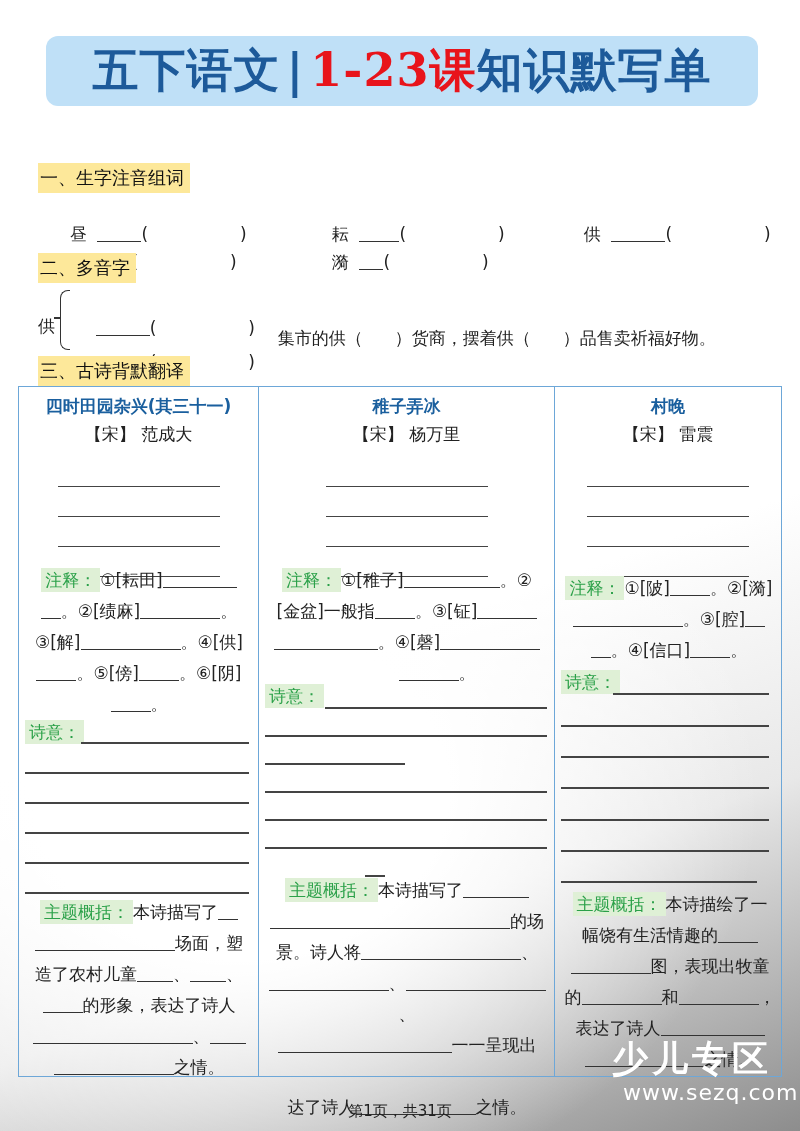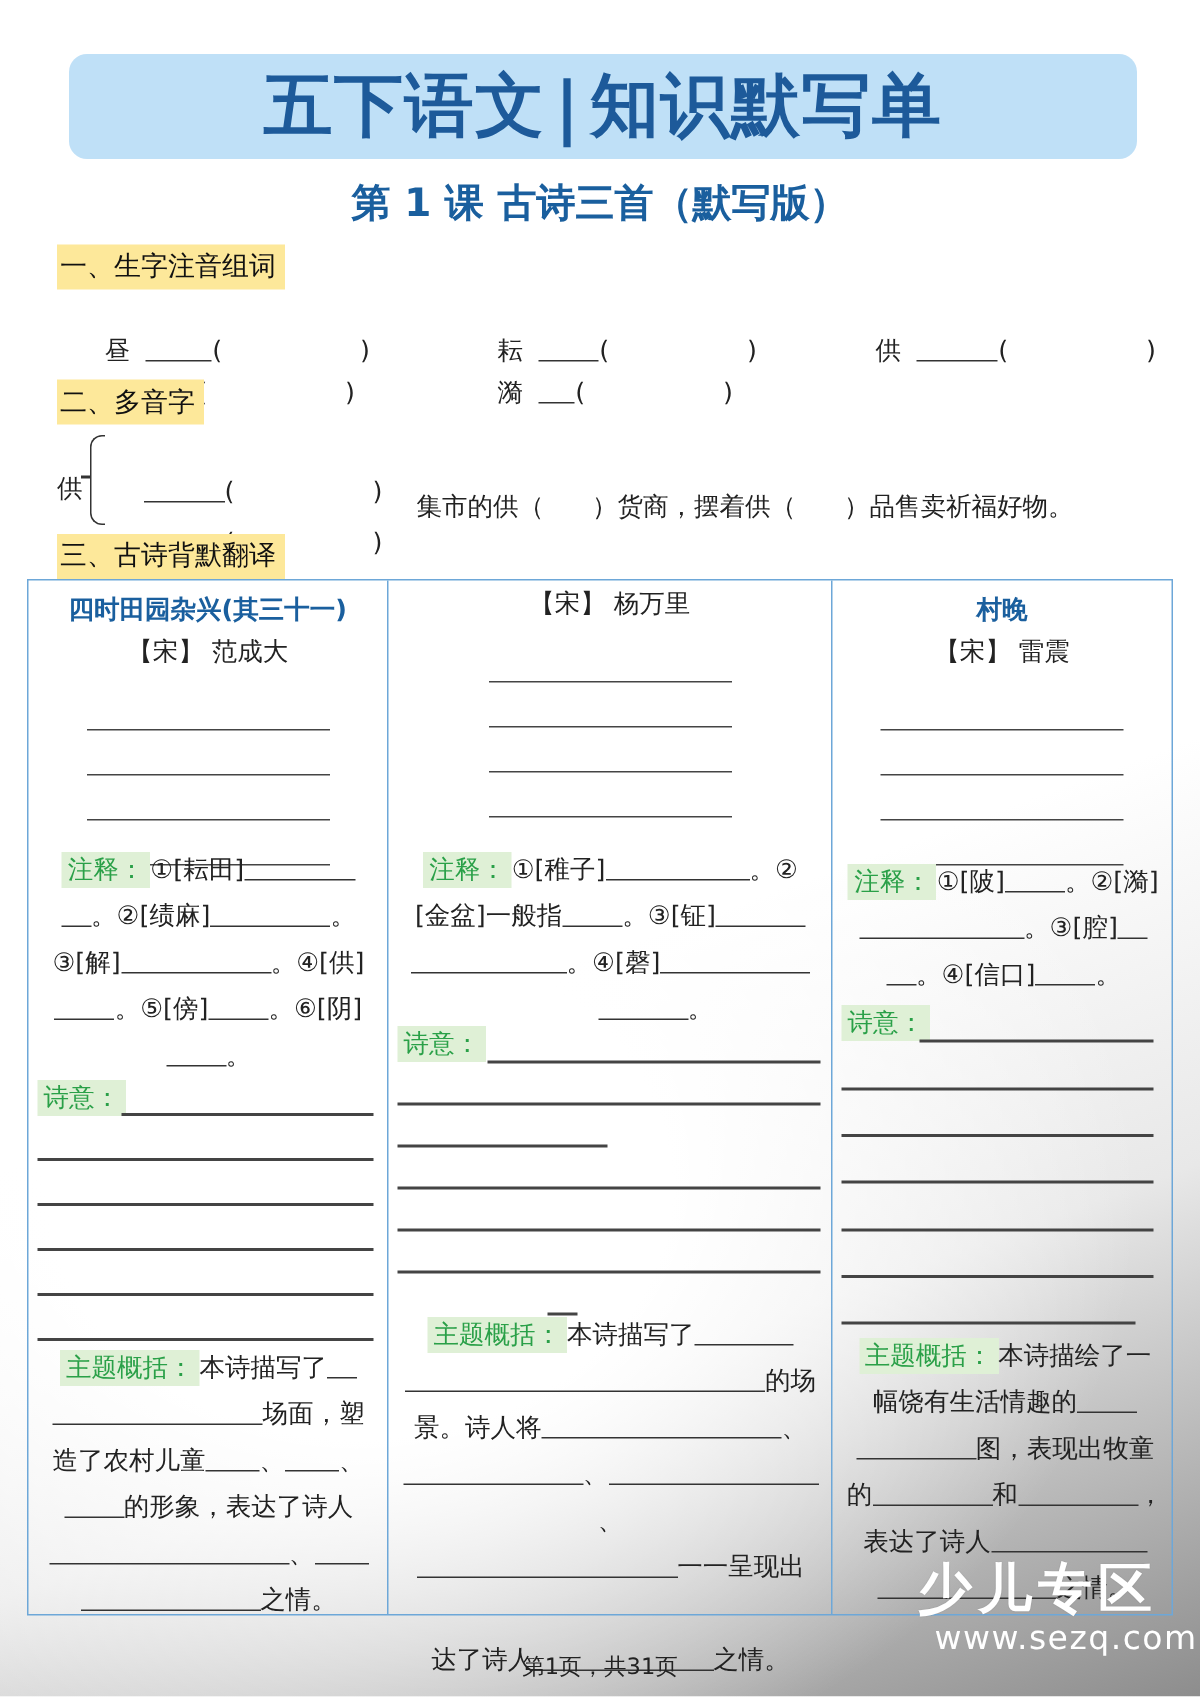--- a/index.html
+++ b/index.html
@@ -82,24 +82,24 @@
 </head>
 <body>
 
 <div class="page-shade"></div>
 
 <div class="content">
 
   <div class="banner">
     <span>五下语文</span>
     <span class="sep">|</span>
+    <span class="red">1-23课</span>
     <span>知识默写单</span>
   </div>
 
-  <div class="lesson-title">第 1 课  古诗三首（默写版）</div>
 
   <div class="sec-head" style="top:163px;">一、生字注音组词</div>
 
   <div class="row" style="left:48px; top:198px;">
     <span>昼</span>  <span class="blank" style="width:44px"></span>(<span style="display:inline-block;width:92px"></span>)
   </div>
   <div class="row" style="left:310px; top:198px;">
     <span>耘</span>  <span class="blank" style="width:40px"></span>(<span style="display:inline-block;width:92px"></span>)
   </div>
   <div class="row" style="left:562px; top:198px;">
@@ -158,20 +158,21 @@
         <span class="tag">主题概括：</span><span>本诗描写了</span><span class="blank" style="width:20px"></span><br>
         <span class="blank" style="width:140px"></span><span>场面，塑</span><br>
         <span>造了农村儿童</span><span class="blank" style="width:36px"></span><span>、</span><span class="blank" style="width:36px"></span><span>、</span><br>
         <span class="blank" style="width:40px"></span><span>的形象，表达了诗人</span><br>
         <span class="blank" style="width:160px"></span><span>、</span><span class="blank" style="width:36px"></span><br>
         <span class="blank" style="width:120px"></span><span>之情。</span>
       </div>
     </div>
 
     <div class="col" style="width:296px;">
+      <div class="col-title">稚子弄冰</div>
       <div class="col-author">【宋】 杨万里</div>
       <div class="poem-lines" style="width:162px;">
         <div class="poem-line"></div>
         <div class="poem-line"></div>
         <div class="poem-line"></div>
         <div class="poem-line"></div>
       </div>
       <div class="para" style="left:6px; top:178px; width:284px;">
         <span class="tag">注释：</span><span>①[稚子]</span><span class="blank" style="width:96px"></span><span>。②</span><br>
         <span>[金盆]一般指</span><span class="blank" style="width:40px"></span><span>。③[钲]</span><span class="blank" style="width:60px"></span><br>

